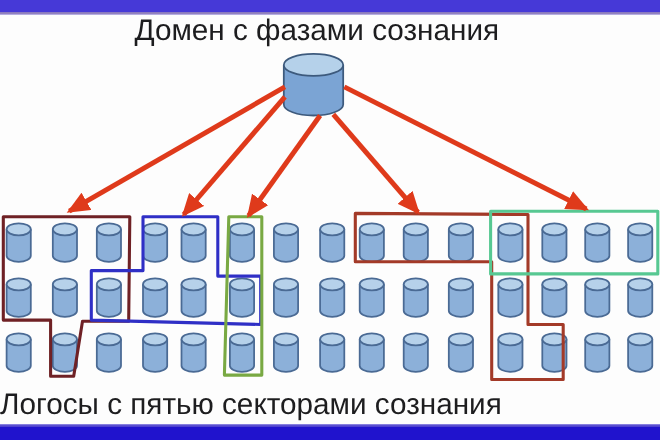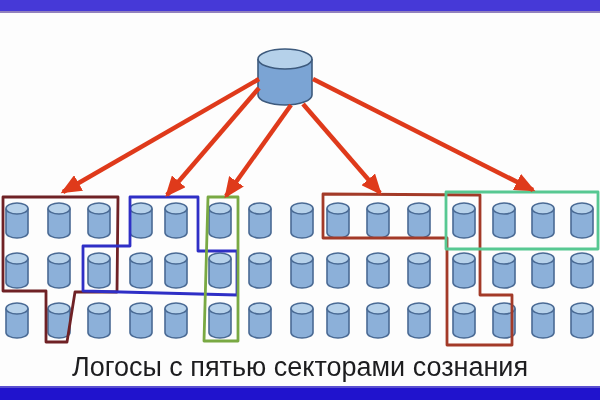--- a/index.html
+++ b/index.html
@@ -7,30 +7,31 @@
     position:relative;width:600px;height:400px;overflow:hidden;
     background:#fdfdfd;font-family:"Liberation Sans",sans-serif;
   }
   .top-bar{position:absolute;left:0;top:0;width:600px;height:11px;border-bottom:2px solid #9282bd;box-sizing:content-box;}
   .bottom-bar{position:absolute;left:0;bottom:0;width:600px;height:14px;border-top:2px solid #5a4fd0;box-sizing:border-box;}
   .title{
     position:absolute;top:13px;left:0;width:600px;padding-right:24px;box-sizing:border-box;
     text-align:center;font-size:27px;line-height:28px;color:#1d1d1f;letter-spacing:0px;
   }
   .caption{
-    position:absolute;top:353px;left:0;width:600px;text-align:center;
+    position:absolute;top:353px;left:0;width:600px;text-align:left;
     font-size:27px;line-height:28px;color:#1d1d1f;
   }
   svg.diagram{position:absolute;left:0;top:0;}
 </style>
 </head>
 <body>
 
 <div class="stage">
   <div class="top-bar" style="background: rgb(70, 57, 215);"></div>
+  <div class="title" style="color: rgb(29, 29, 31);">Домен с фазами сознания</div>
   <svg class="diagram" width="600" height="400" viewBox="0 0 600 400" xmlns="http://www.w3.org/2000/svg">
       <defs>
         <marker id="ah" markerWidth="5" markerHeight="4" refX="4" refY="2" orient="auto" markerUnits="strokeWidth">
           <path d="M0,0 L4.6,2 L0,4 Z" fill="#df3a1b"></path>
         </marker>
       </defs>
       <path d="M6,208.5 V232.5 A11,5.5 0 0 0 28,232.5 V208.5" fill="#8cb0d9" stroke="#4a6a94" stroke-width="1.6" stroke-linejoin="round"></path>
       <ellipse cx="17" cy="208.5" rx="11" ry="5.5" fill="#b6d1ea" stroke="#4a6a94" stroke-width="1.6"></ellipse>
       <path d="M48,208.5 V232.5 A11,5.5 0 0 0 70,232.5 V208.5" fill="#8cb0d9" stroke="#4a6a94" stroke-width="1.6" stroke-linejoin="round"></path>
       <ellipse cx="59" cy="208.5" rx="11" ry="5.5" fill="#b6d1ea" stroke="#4a6a94" stroke-width="1.6"></ellipse>

